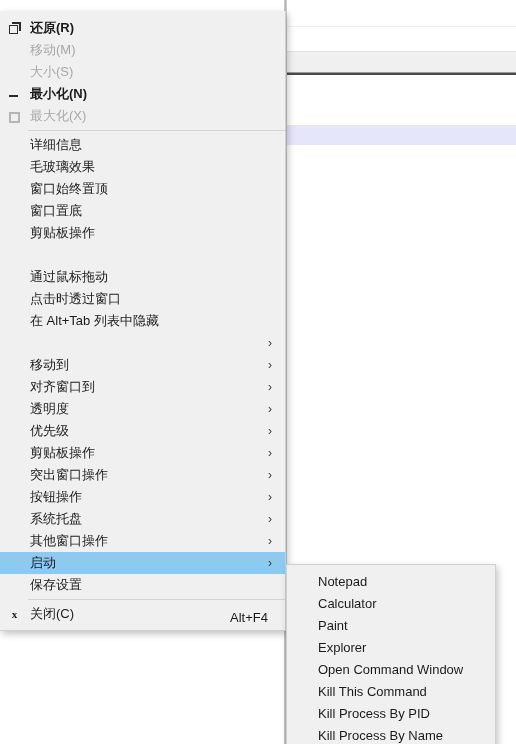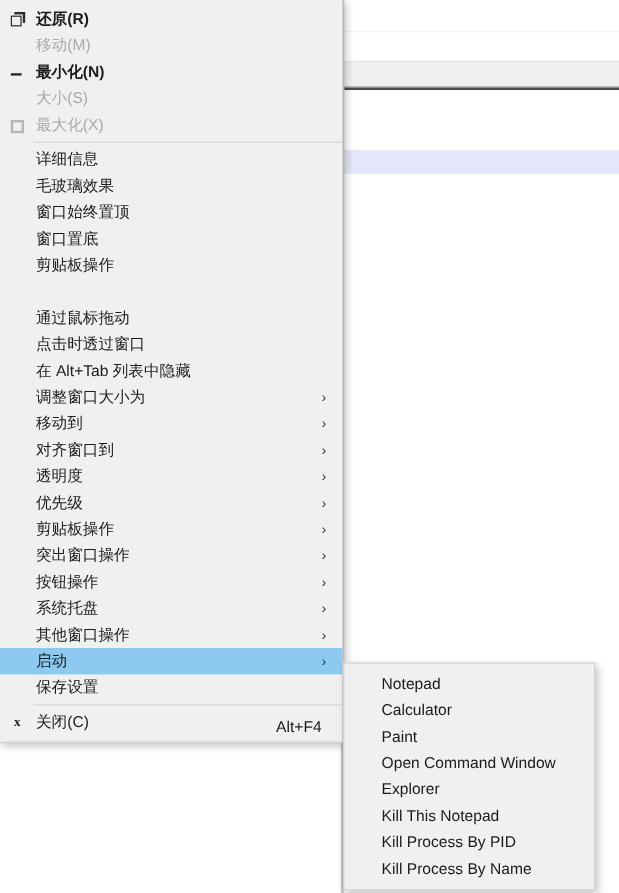--- a/index.html
+++ b/index.html
@@ -60,20 +60,21 @@
   }
 
   
   .menu {
     position: absolute;
     background: #f0f0f0;
     border: 1px solid #cfcfcf;
     box-shadow: 2px 3px 7px rgba(0,0,0,0.24);
     box-sizing: border-box;
     z-index: 10;
+    margin-top: 12px;
   }
   .menu-item {
     position: relative;
     height: 22px;
     line-height: 22px;
     font-size: 13px;
     color: #1b1b1b;
     white-space: nowrap;
     box-sizing: border-box;
   }
@@ -177,31 +178,31 @@
     <div class="menu-item bold">
       <div class="mi-gutter">
         <span class="ico ico-restore"></span>
       </div>
       <div class="mi-label">还原(R)</div>
     </div>
     <div class="menu-item disabled">
       <div class="mi-gutter"></div>
       <div class="mi-label">移动(M)</div>
     </div>
+    <div class="menu-item disabled">
+      <div class="mi-gutter"></div>
+      <div class="mi-label">大小(S)</div>
+    </div>
     <div class="menu-item bold">
       <div class="mi-gutter">
         <span class="ico ico-minimize"></span>
       </div>
       <div class="mi-label">最小化(N)</div>
     </div>
     <div class="menu-item disabled">
-      <div class="mi-gutter"></div>
-      <div class="mi-label">大小(S)</div>
-    </div>
-    <div class="menu-item disabled">
       <div class="mi-gutter">
         <span class="ico ico-maximize"></span>
       </div>
       <div class="mi-label">最大化(X)</div>
     </div>
     <div class="menu-sep"></div>
     <div class="menu-item">
       <div class="mi-gutter"></div>
       <div class="mi-label">详细信息</div>
     </div>
@@ -231,21 +232,20 @@
     <div class="menu-item">
       <div class="mi-gutter"></div>
       <div class="mi-label">点击时透过窗口</div>
     </div>
     <div class="menu-item">
       <div class="mi-gutter"></div>
       <div class="mi-label">在 Alt+Tab 列表中隐藏</div>
     </div>
     <div class="menu-item">
       <div class="mi-gutter"></div>
-      <div class="mi-label">调整窗口大小为</div>
       <div class="mi-arrow">›</div>
     </div>
     <div class="menu-item">
       <div class="mi-gutter"></div>
       <div class="mi-label">移动到</div>
       <div class="mi-arrow">›</div>
     </div>
     <div class="menu-item">
       <div class="mi-gutter"></div>
       <div class="mi-label">对齐窗口到</div>
@@ -309,27 +309,27 @@
     <div class="menu-item">
       <div class="mi-label">Notepad</div>
     </div>
     <div class="menu-item">
       <div class="mi-label">Calculator</div>
     </div>
     <div class="menu-item">
       <div class="mi-label">Paint</div>
     </div>
     <div class="menu-item">
+      <div class="mi-label">Explorer</div>
+    </div>
+    <div class="menu-item">
       <div class="mi-label">Open Command Window</div>
     </div>
     <div class="menu-item">
-      <div class="mi-label">Explorer</div>
-    </div>
-    <div class="menu-item">
-      <div class="mi-label">Kill This Notepad</div>
+      <div class="mi-label">Kill This Command</div>
     </div>
     <div class="menu-item">
       <div class="mi-label">Kill Process By PID</div>
     </div>
     <div class="menu-item">
       <div class="mi-label">Kill Process By Name</div>
     </div>
   </div>
 
 </body></html>

